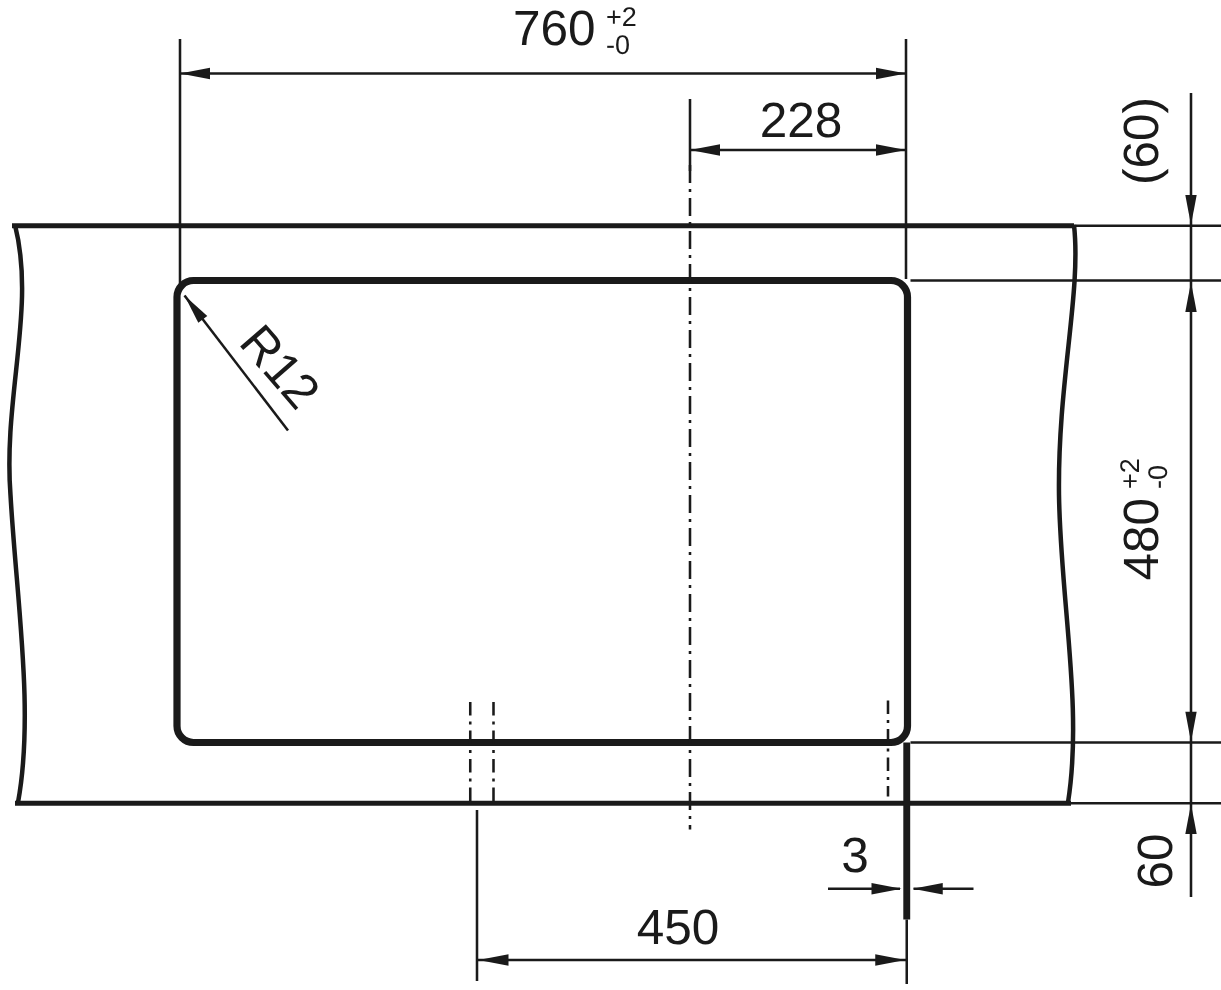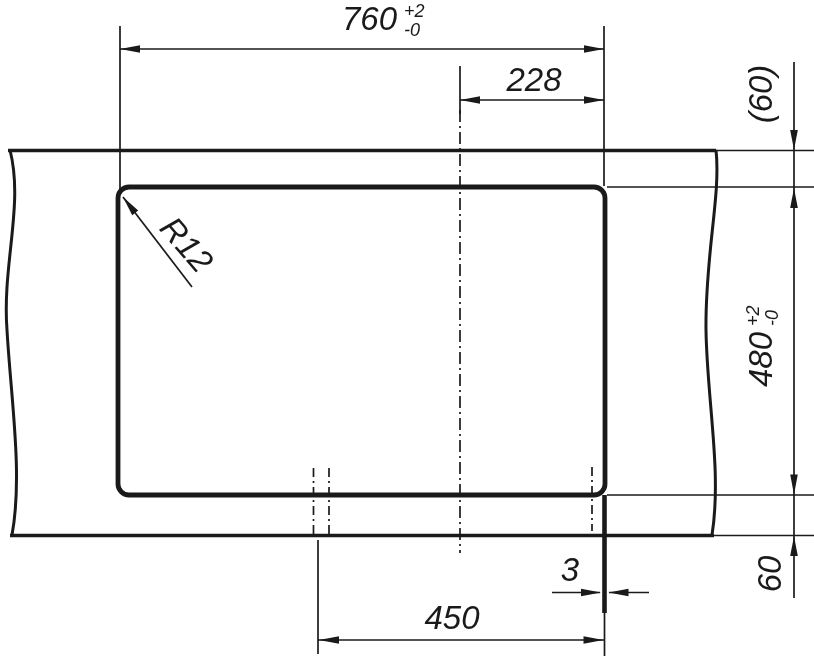--- a/index.html
+++ b/index.html
@@ -1,16 +1,16 @@
 <!DOCTYPE html>
 <html><head>
 <meta charset="utf-8">
 <style>
   html,body{margin:0;padding:0;background:#ffffff;}
-  .stage{position:relative;width:814px;height:660px;background:#ffffff;overflow:hidden;font-style:italic;}
+  .stage{position:relative;width:814px;height:660px;background:#ffffff;overflow:hidden;}
   svg{display:block;}
   text{font-family:"Liberation Sans","DejaVu Sans",sans-serif;fill:#1a1a1a;}
   .dim-main{font-size:33px;}
   .dim-tol{font-size:18px;}
 </style>
 </head>
 <body>
 
 <div class="stage">
 <svg width="814" height="660" viewBox="0 0 814 660">

